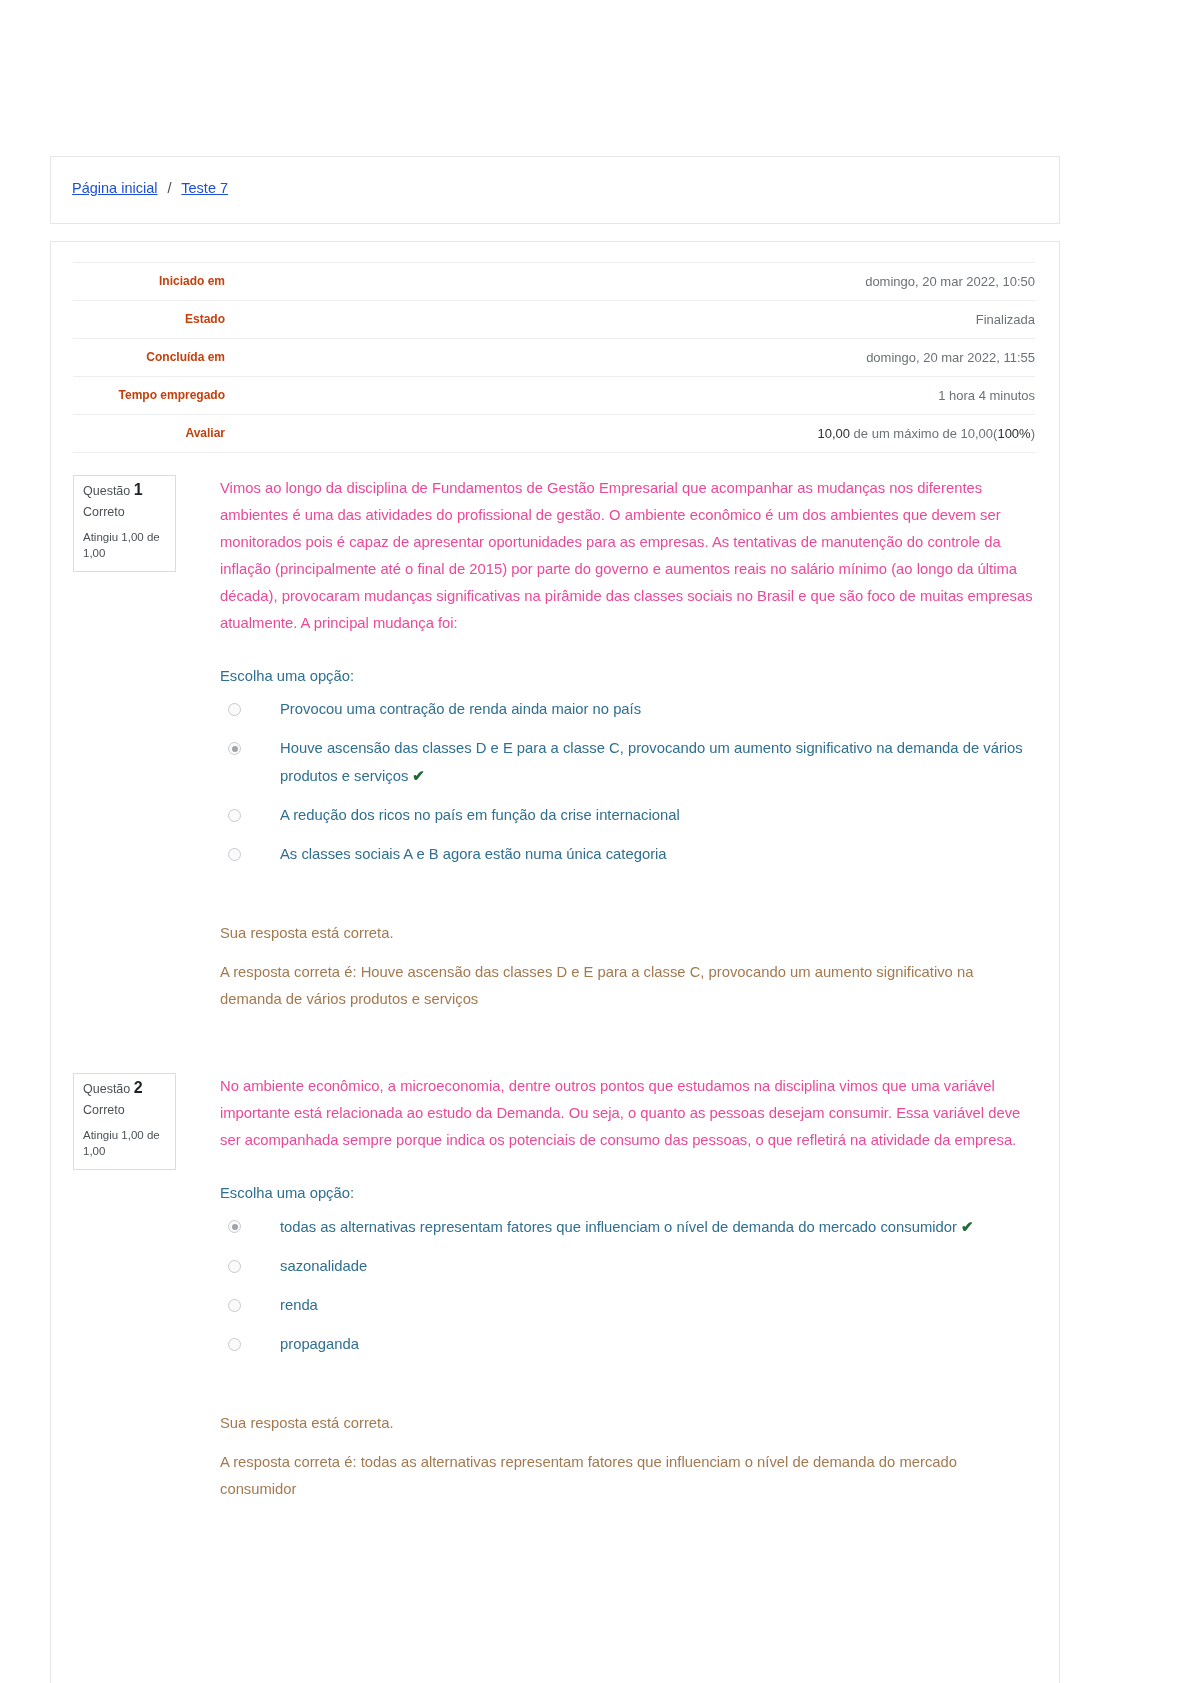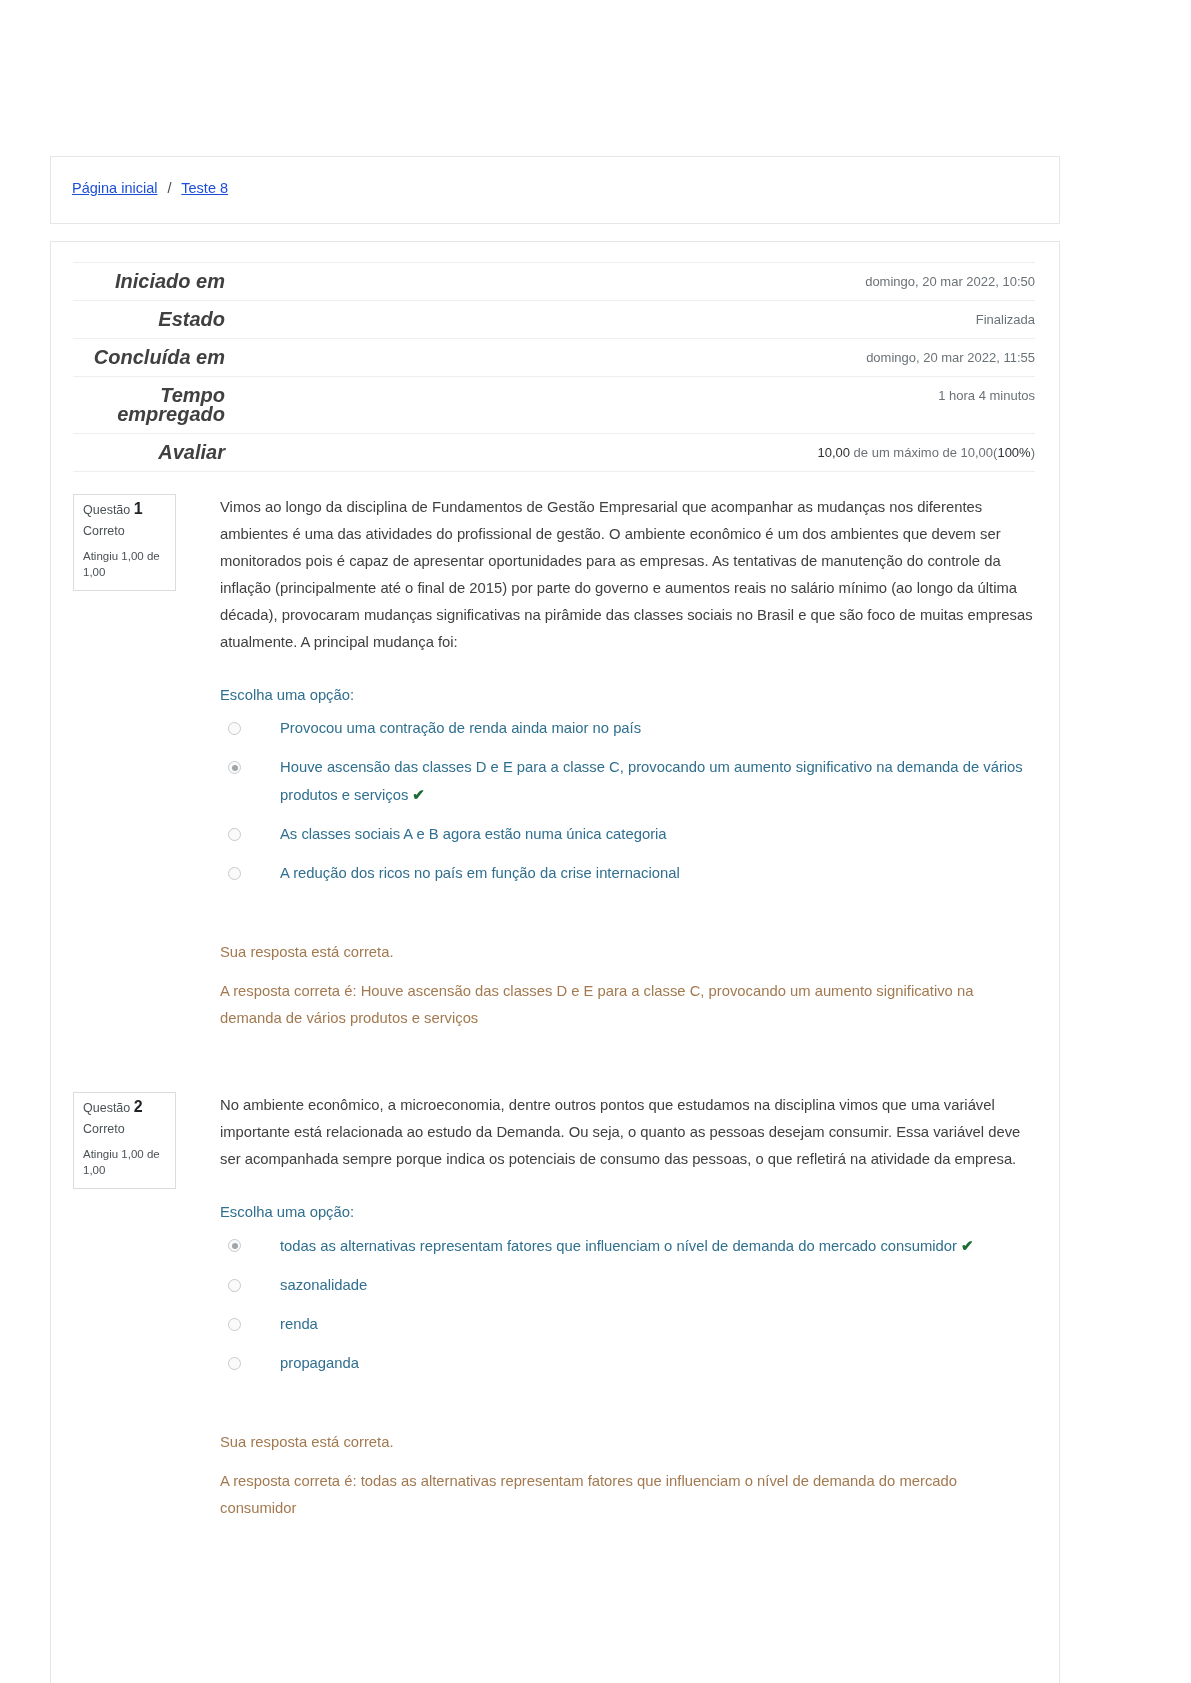--- a/index.html
+++ b/index.html
@@ -79,25 +79,24 @@
     border-top: 1px solid #eceeef;
   }
   .summary tr:last-child {
     border-bottom: 1px solid #eceeef;
   }
   .summary th {
     width: 152px;
     text-align: right;
     vertical-align: top;
     font-weight: bold;
-    color: #404040;
+    color: #c2410c;
     padding: 9px 10px 9px 0;
     line-height: 19px;
-    font-size: 20px;
-    font-style: italic;
+    font-size: 12px;
   }
   .summary td {
     text-align: right;
     vertical-align: top;
     color: #6b7276;
     padding: 9px 0 9px 8px;
     line-height: 19px;
     font-size: 13px;
   }
   .summary td .strongval {
@@ -148,21 +147,21 @@
 
   .q-body {
     flex: 1 1 auto;
     padding-left: 44px;
     box-sizing: border-box;
   }
   .q-text p {
     margin: 0 0 2px 0;
     font-size: 14.8px;
     line-height: 27px;
-    color: #404040;
+    color: #ec4899;
     text-align: left;
   }
   .q-prompt {
     margin: 26px 0 6px 0;
     font-size: 14.8px;
     line-height: 27px;
     color: #2f6f8f;
   }
 
   .answers {
@@ -232,21 +231,21 @@
 </style>
 </head>
 <body>
 
 <div class="page">
 
   <div class="breadcrumb-card">
     <div class="breadcrumb">
       <a>Página inicial</a>
       <span class="sep">/</span>
-      <a>Teste 8</a>
+      <a>Teste 7</a>
     </div>
   </div>
 
   <div class="main-card">
 
     <table class="summary">
       <tbody>
         <tr>
           <th>Iniciado em</th>
           <td>domingo, 20 mar 2022, 10:50</td>
@@ -285,25 +284,25 @@
           <li class="answer">
             <span class="radio"></span>
             <span class="answer-label">Provocou uma contração de renda ainda maior no país</span>
           </li>
           <li class="answer">
             <span class="radio checked"></span>
             <span class="answer-label"><span>Houve ascensão das classes D e E para a classe C, provocando um aumento significativo na demanda de vários produtos e serviços</span><span class="tick">✔</span></span>
           </li>
           <li class="answer">
             <span class="radio"></span>
+            <span class="answer-label">A redução dos ricos no país em função da crise internacional</span>
+          </li>
+          <li class="answer">
+            <span class="radio"></span>
             <span class="answer-label">As classes sociais A e B agora estão numa única categoria</span>
-          </li>
-          <li class="answer">
-            <span class="radio"></span>
-            <span class="answer-label">A redução dos ricos no país em função da crise internacional</span>
           </li>
         </ul>
         <div class="feedback">
           <div class="fb-line">Sua resposta está correta.</div>
           <div class="fb-line">A resposta correta é: Houve ascensão das classes D e E para a classe C, provocando um aumento significativo na demanda de vários produtos e serviços</div>
         </div>
       </div>
     </div>
 
     <div class="q2-gap"></div>

